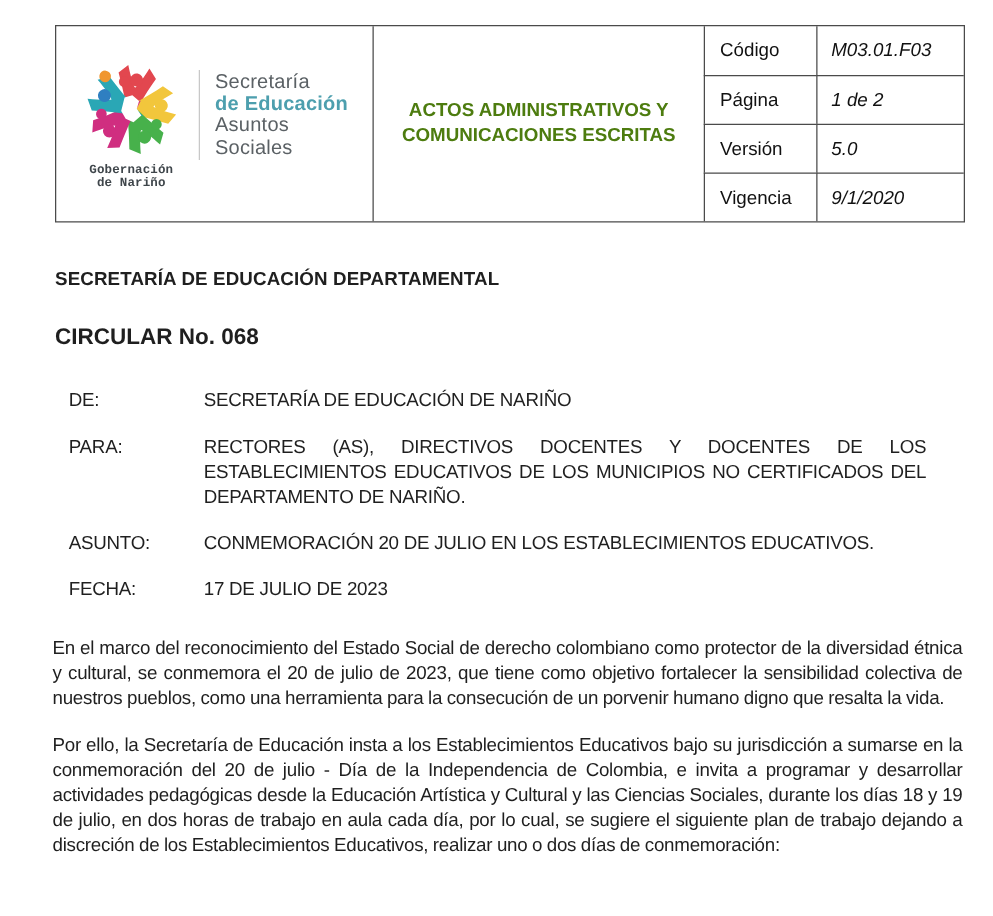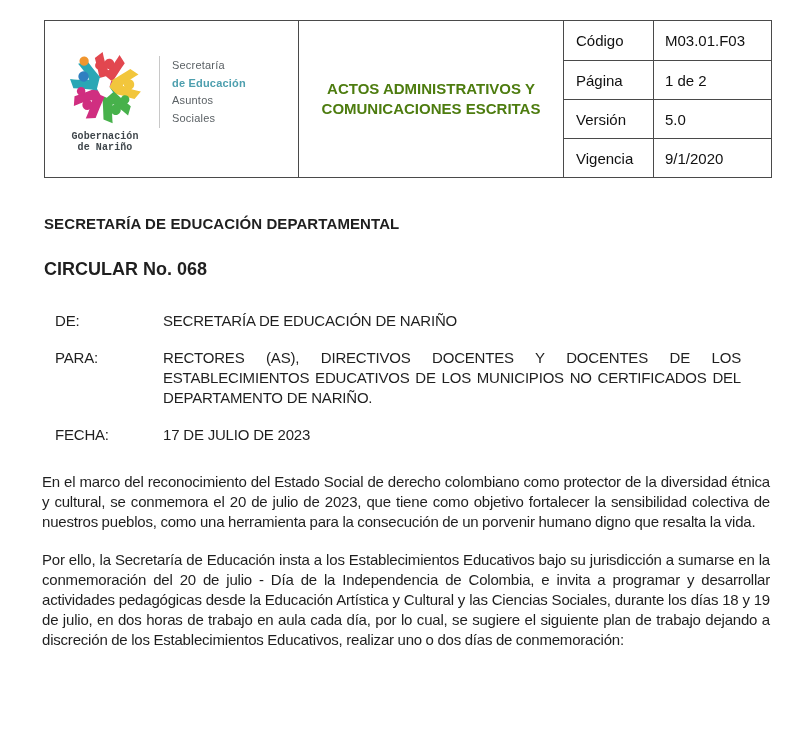--- a/index.html
+++ b/index.html
@@ -32,40 +32,40 @@
   .logo-block { width: 100px; display: flex; flex-direction: column; align-items: center; }
   .logo-caption {
     margin-top: 2px;
     font-size: 10px; font-weight: bold; color: #3f464b;
     line-height: 11px; text-align: center; letter-spacing: 0.1px; font-family: Liberation Mono, monospace;
   }
   .logo-caption span { display: block; }
   .logo-divider { width: 1px; height: 72px; background: #c8c8c8; margin: 0 0 14px 4px; }
   .entity-text {
     margin: 0 0 14px 12px;
-    font-size: 11px; line-height: 17.5px; color: #5b6165; letter-spacing: 0.2px;
+    font-size: 16px; line-height: 17.5px; color: #5b6165; letter-spacing: 0.2px;
   }
   .entity-text .accent { color: #4d9fae; font-weight: bold; }
 
   .title-cell {
     grid-column: 2; grid-row: 1 / 5;
     border-left: 1px solid #4a4a4a;
     display: flex; align-items: center; justify-content: center;
     text-align: center;
     font-weight: bold; font-size: 15px; line-height: 20px; color: #4d7c0f;
     padding: 0 16px;
   }
 
   .meta-label, .meta-value {
     display: flex; align-items: center;
     font-size: 15px; color: #111;
     border-left: 1px solid #4a4a4a;
   }
   .meta-label { grid-column: 3; padding-left: 12px; }
-  .meta-value { grid-column: 4; padding-left: 11px; }
+  .meta-value { grid-column: 4; padding-left: 11px; font-style: italic; }
   .row2 { grid-row: 2; border-top: 1px solid #4a4a4a; }
   .row3 { grid-row: 3; border-top: 1px solid #4a4a4a; }
   .row4 { grid-row: 4; border-top: 1px solid #4a4a4a; }
   .row1 { grid-row: 1; }
 
   
   .doc-heading-1 {
     margin: 37px 0 0 44px; width: 728px;
     text-align: left; font-weight: bold; font-size: 15px; letter-spacing: 0.1px;
   }
@@ -173,20 +173,24 @@
   <div class="fields">
     <div class="field-row">
       <div class="field-label">DE:</div>
       <div class="field-value">SECRETARÍA DE EDUCACIÓN DE NARIÑO</div>
     </div>
     <div class="field-row">
       <div class="field-label">PARA:</div>
       <div class="field-value">RECTORES (AS), DIRECTIVOS DOCENTES Y DOCENTES DE LOS ESTABLECIMIENTOS EDUCATIVOS DE LOS MUNICIPIOS NO CERTIFICADOS DEL DEPARTAMENTO DE NARIÑO.</div>
     </div>
     <div class="field-row">
+      <div class="field-label">ASUNTO:</div>
+      <div class="field-value">CONMEMORACIÓN 20 DE JULIO EN LOS ESTABLECIMIENTOS EDUCATIVOS.</div>
+    </div>
+    <div class="field-row">
       <div class="field-label">FECHA:</div>
       <div class="field-value">17 DE JULIO DE 2023</div>
     </div>
   </div>
 
   <p class="para first">En el marco del reconocimiento del Estado Social de derecho colombiano como protector de la diversidad étnica y cultural, se conmemora el 20 de julio de 2023, que tiene como objetivo fortalecer la sensibilidad colectiva de nuestros pueblos, como una herramienta para la consecución de un porvenir humano digno que resalta la vida.</p>
   <p class="para">Por ello, la Secretaría de Educación insta a los Establecimientos Educativos bajo su jurisdicción a sumarse en la conmemoración del 20 de julio - Día de la Independencia de Colombia, e invita a programar y desarrollar actividades pedagógicas desde la Educación Artística y Cultural y las Ciencias Sociales, durante los días 18 y 19 de julio, en dos horas de trabajo en aula cada día, por lo cual, se sugiere el siguiente plan de trabajo dejando a discreción de los Establecimientos Educativos, realizar uno o dos días de conmemoración:</p>
 
 </div>
 

